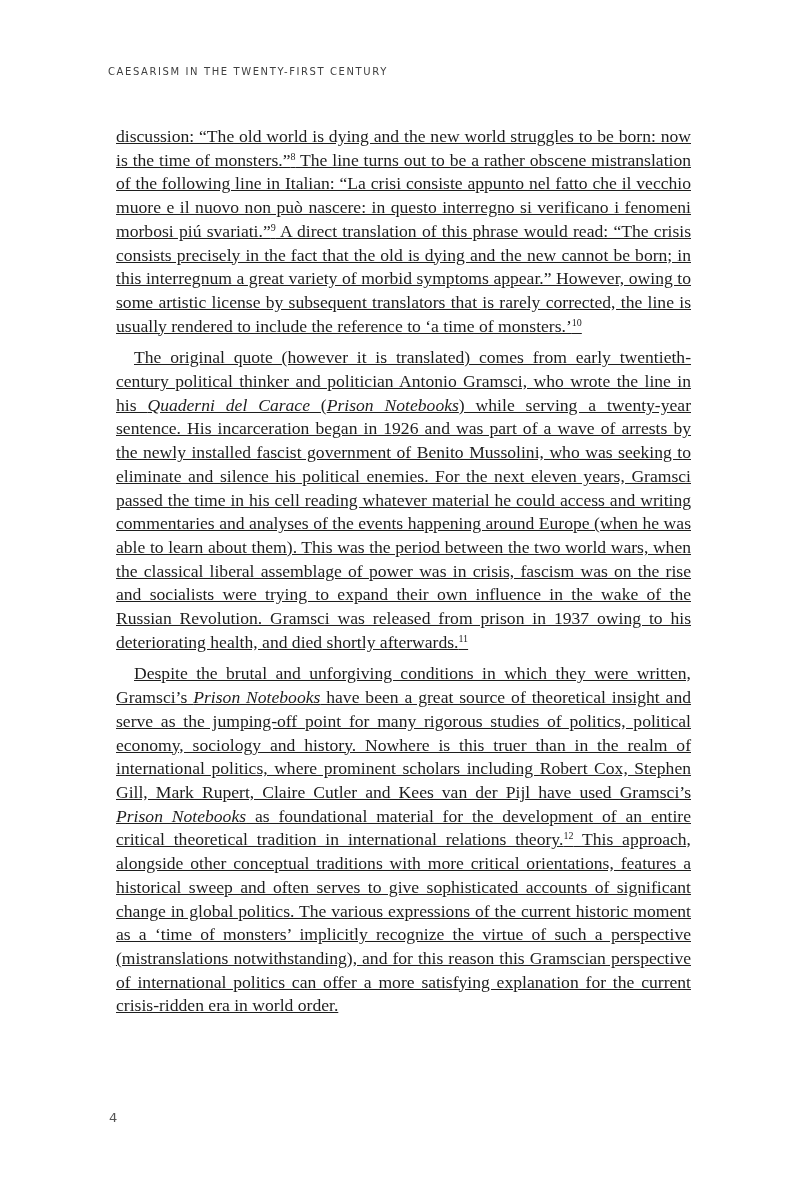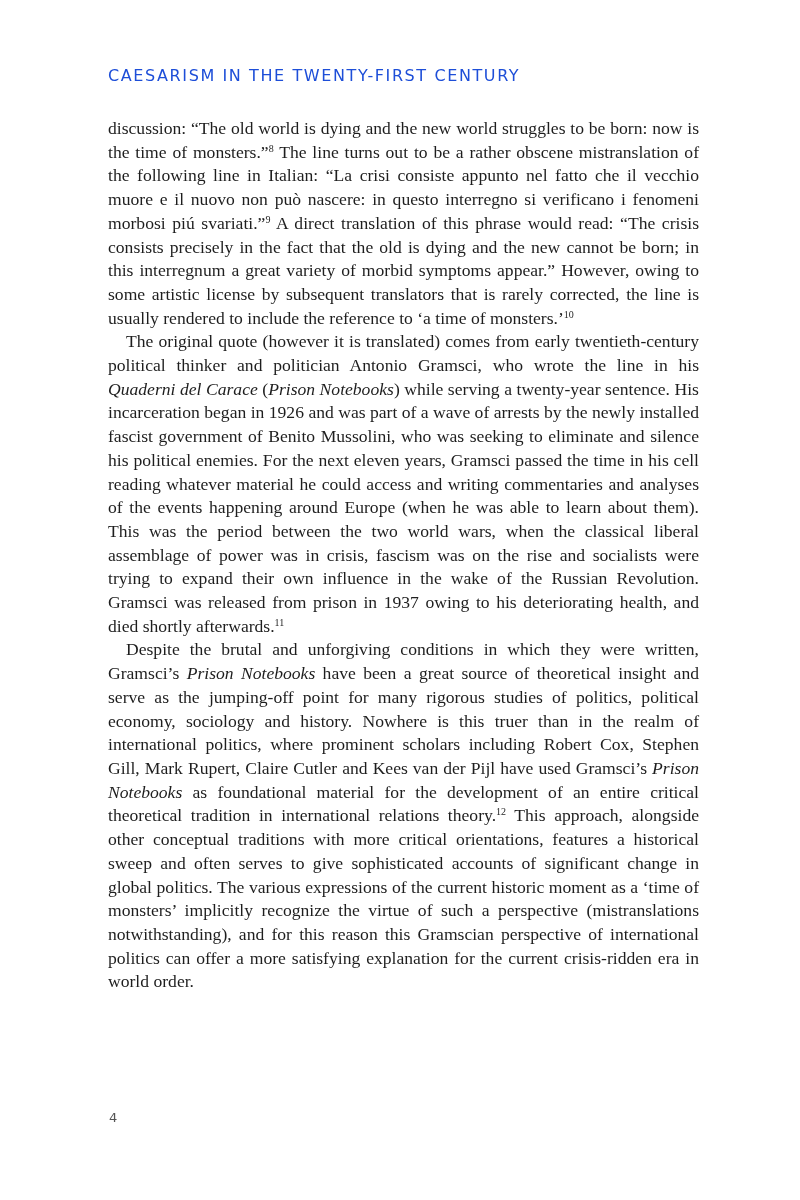--- a/index.html
+++ b/index.html
@@ -1,29 +1,29 @@
 <!DOCTYPE html>
 <html><head>
 <meta charset="utf-8">
 <style>
   html, body { margin: 0; padding: 0; background: #ffffff; }
   body { width: 800px; height: 1200px; position: relative; overflow: hidden; }
   .running-head {
     position: absolute; left: 108px; top: 66px;
     font-family: "DejaVu Sans", sans-serif;
-    font-size: 16px; letter-spacing: 1.6px; color: #1d4ed8;
+    font-size: 10px; letter-spacing: 1.6px; color: #404040;
     text-transform: uppercase;
   }
   .body-text {
     position: absolute; left: 108px; top: 117px; width: 591px;
     font-family: "Liberation Serif", serif;
     font-size: 17.6px; line-height: 23.7px; color: #1e1e1e;
     text-align: justify;
   }
-  .body-text p { margin: 0; text-indent: 0; }
+  .body-text p { margin: 8px; text-indent: 0; text-decoration: underline; }
   .body-text p.indent { text-indent: 18px; }
   .body-text sup { font-size: 10px; line-height: 0; vertical-align: 6px; }
   .page-number {
     position: absolute; left: 109px; top: 1110px;
     font-family: "DejaVu Sans", sans-serif; font-size: 13px; color: #555555;
   }
 </style>
 </head>
 <body>
 

